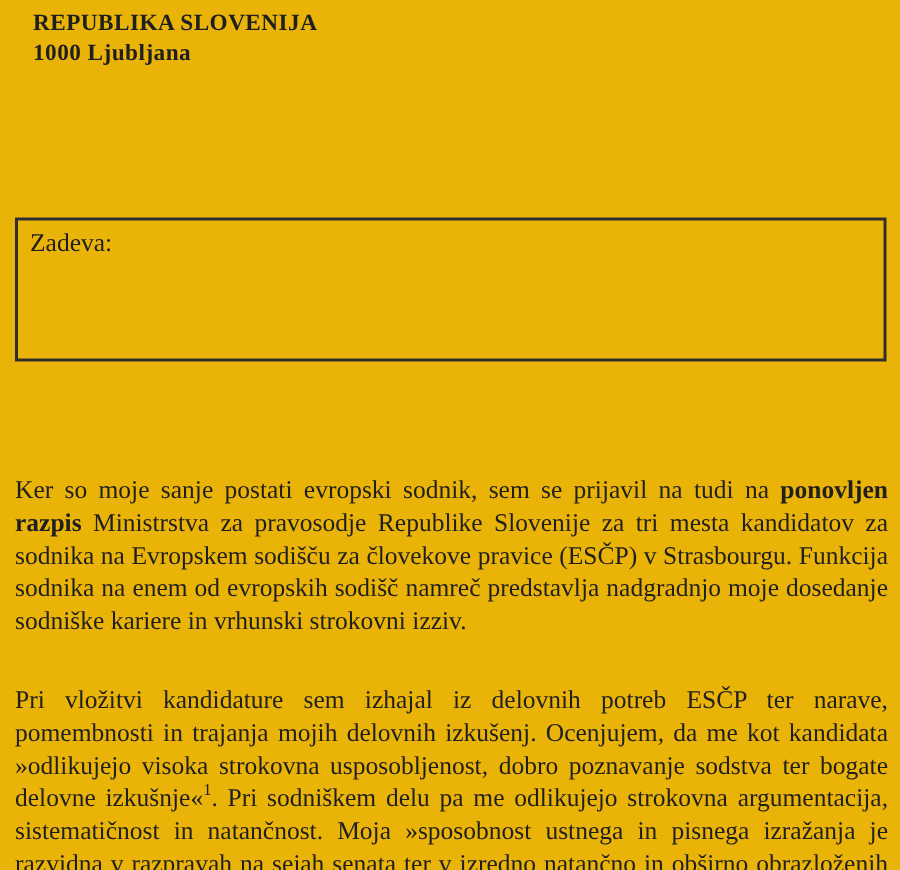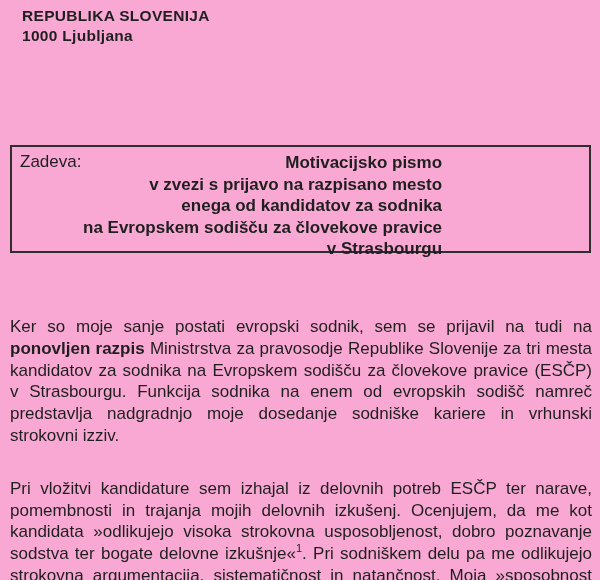--- a/index.html
+++ b/index.html
@@ -1,42 +1,41 @@
 <!DOCTYPE html>
 <html><head>
 <meta charset="utf-8">
 <style>
   html, body { margin: 0; padding: 0; }
   .page {
     position: relative;
     width: 600px;
     height: 580px;
-    background: #f9a8d4;
-    font-family: Liberation Sans, sans-serif;
+    background: #eab308;
+    font-family: Liberation Serif, serif;
     color: #1f1f1f;
     overflow: hidden;
   }
   .letterhead {
     position: absolute;
     left: 22px;
     top: 6px;
     font-weight: 700;
     font-size: 15.5px;
     line-height: 20px;
     letter-spacing: 0.3px;
   }
   .subject-box {
     position: absolute;
     left: 10px;
     top: 145px;
     width: 581px;
-    height: 108px;
+    height: 96px;
     border: 2px solid #2e2e2e;
     box-sizing: border-box;
-    text-align: right;
   }
   .subject-label {
     position: absolute;
     left: 8px;
     top: 5px;
     font-size: 17px;
     font-weight: 400;
   }
   .subject-lines {
     position: absolute;
@@ -70,27 +69,20 @@
 
 <div class="page">
 
   <div class="letterhead">
     <div>REPUBLIKA SLOVENIJA</div>
     <div>1000 Ljubljana</div>
   </div>
 
   <div class="subject-box">
     <span class="subject-label">Zadeva:</span>
-    <div class="subject-lines">
-        <div>Motivacijsko pismo</div>
-        <div>v zvezi s prijavo na razpisano mesto</div>
-        <div>enega od kandidatov za sodnika</div>
-        <div>na Evropskem sodišču za človekove pravice</div>
-        <div>v Strasbourgu</div>
-      </div>
   </div>
 
   <div class="body-text">
       <p><span>Ker so moje sanje postati evropski sodnik, sem se prijavil na tudi na </span><b>ponovljen razpis</b><span> Ministrstva za pravosodje Republike Slovenije za tri mesta kandidatov za sodnika na Evropskem sodišču za človekove pravice (ESČP) v Strasbourgu. Funkcija sodnika na enem od evropskih sodišč namreč predstavlja nadgradnjo moje dosedanje sodniške kariere in vrhunski strokovni izziv.</span></p>
       <p><span>Pri vložitvi kandidature sem izhajal iz delovnih potreb ESČP ter narave, pomembnosti in trajanja mojih delovnih izkušenj. Ocenjujem, da me kot kandidata »odlikujejo visoka strokovna usposobljenost, dobro poznavanje sodstva ter bogate delovne izkušnje«</span><sup>1</sup><span>. Pri sodniškem delu pa me odlikujejo strokovna argumentacija, sistematičnost in natančnost. Moja »sposobnost ustnega in pisnega izražanja je razvidna v razpravah na sejah senata ter v izredno natančno in obširno obrazloženih sodnih odločbah«</span><sup>2</sup><span>.</span></p>
     </div>
 
 </div>
 
 </body></html>

